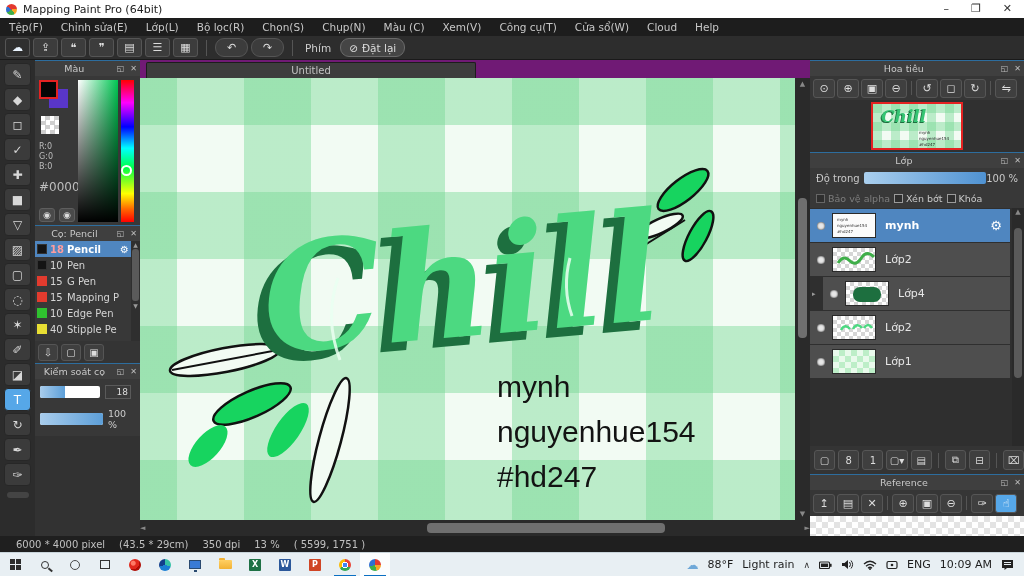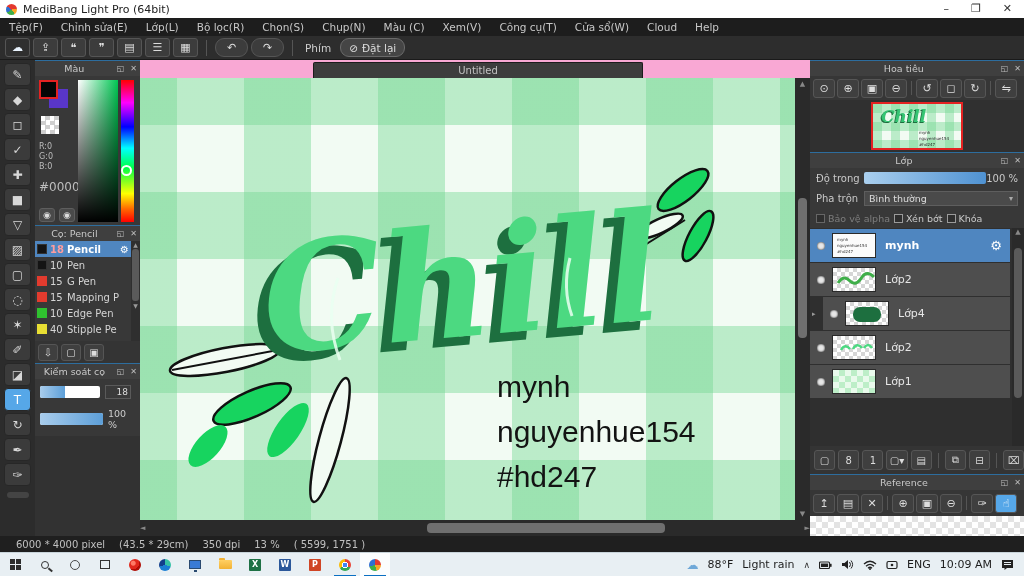--- a/index.html
+++ b/index.html
@@ -88,21 +88,21 @@
   .ctlrow { display:flex; align-items:center; gap:5px; }
   .slider { height:12px; background:#ffffff; border-radius:2px; position:relative; overflow:hidden; }
   .slider .fill { position:absolute; left:0; top:0; bottom:0; background:linear-gradient(to right,#a9cdec,#5d9fd8); }
   .sl1 { width:60px; } .sl2 { width:70px; }
   .valbox { width:26px; height:14px; background:#3a3a3a; border:1px solid #5a5a5a; color:#ddd; font-size:9px; text-align:right; padding-right:2px; line-height:13px; }
   .pctlbl { color:#ccc; font-size:9.5px; }
   .leftfiller { flex:1; background:#323232; }
 
   
   .canvasarea { width:670px; display:flex; flex-direction:column; background:#262626; }
-  .tabbar { height:18px; background:#f9a8d4; display:flex; align-items:flex-end;justify-content:center; }
+  .tabbar { height:18px; background:#701a75; display:flex; align-items:flex-end; }
   .tab { width:330px; height:16px; margin-left:6px; background:#3d3d3d; border:1px solid #1c1c1c; border-bottom:none;
          color:#c3c3c3; font-size:10px; text-align:center; line-height:15px; border-radius:2px 2px 0 0; }
   .canvasrow { display:flex; height:442px; }
   .canvas { position:relative; width:655px; height:442px; overflow:hidden; cursor:crosshair;
     background-color:#f2fbf3;
     background-image:
       linear-gradient(to right, rgba(112,214,143,0.42) 0 50%, rgba(112,214,143,0) 50% 100%),
       linear-gradient(to bottom, rgba(112,214,143,0.42) 0 50%, rgba(112,214,143,0) 50% 100%);
     background-size:134px 134px; background-position:-30px -20px; }
   .artsvg { position:absolute; left:0; top:0; }
@@ -203,21 +203,21 @@
   .weatherglyph { color:#6fa8d8; font-size:12px; }
   .chev { font-size:9px; color:#333; }
 </style>
 </head>
 <body>
 
 <div class="screen">
 
   <div class="titlebar">
     <div class="applogo"></div>
-    <div class="apptitle">MediBang Light Pro (64bit)</div>
+    <div class="apptitle">Mapping Paint Pro (64bit)</div>
     <div class="winbtns">
       <span class="winbtn">–</span>
       <span class="winbtn">❐</span>
       <span class="winbtn">✕</span>
     </div>
   </div>
 
   <div class="menubar">
     <span class="menuitem">Tệp(F)</span>
     <span class="menuitem">Chỉnh sửa(E)</span>
@@ -469,27 +469,20 @@
       <section class="panel">
         <div class="phead">
           <span class="ptitle">Lớp</span>
           <span class="picon">◱</span>
           <span class="picon">✕</span>
         </div>
         <div class="lrow">
           <span class="lbl">Độ trong</span>
           <div class="opslider"></div>
           <span class="opval">100 %</span>
-        </div>
-        <div class="lrow">
-          <span class="lbl">Pha trộn</span>
-          <div class="blendsel">
-            <span>Bình thường</span>
-            <span class="caret">▾</span>
-          </div>
         </div>
         <div class="checksrow">
           <span class="chk dim">
               <span class="cbox"></span>
               <span>Bảo vệ alpha</span>
             </span>
           <span class="chk">
               <span class="cbox"></span>
               <span>Xén bớt</span>
             </span>

